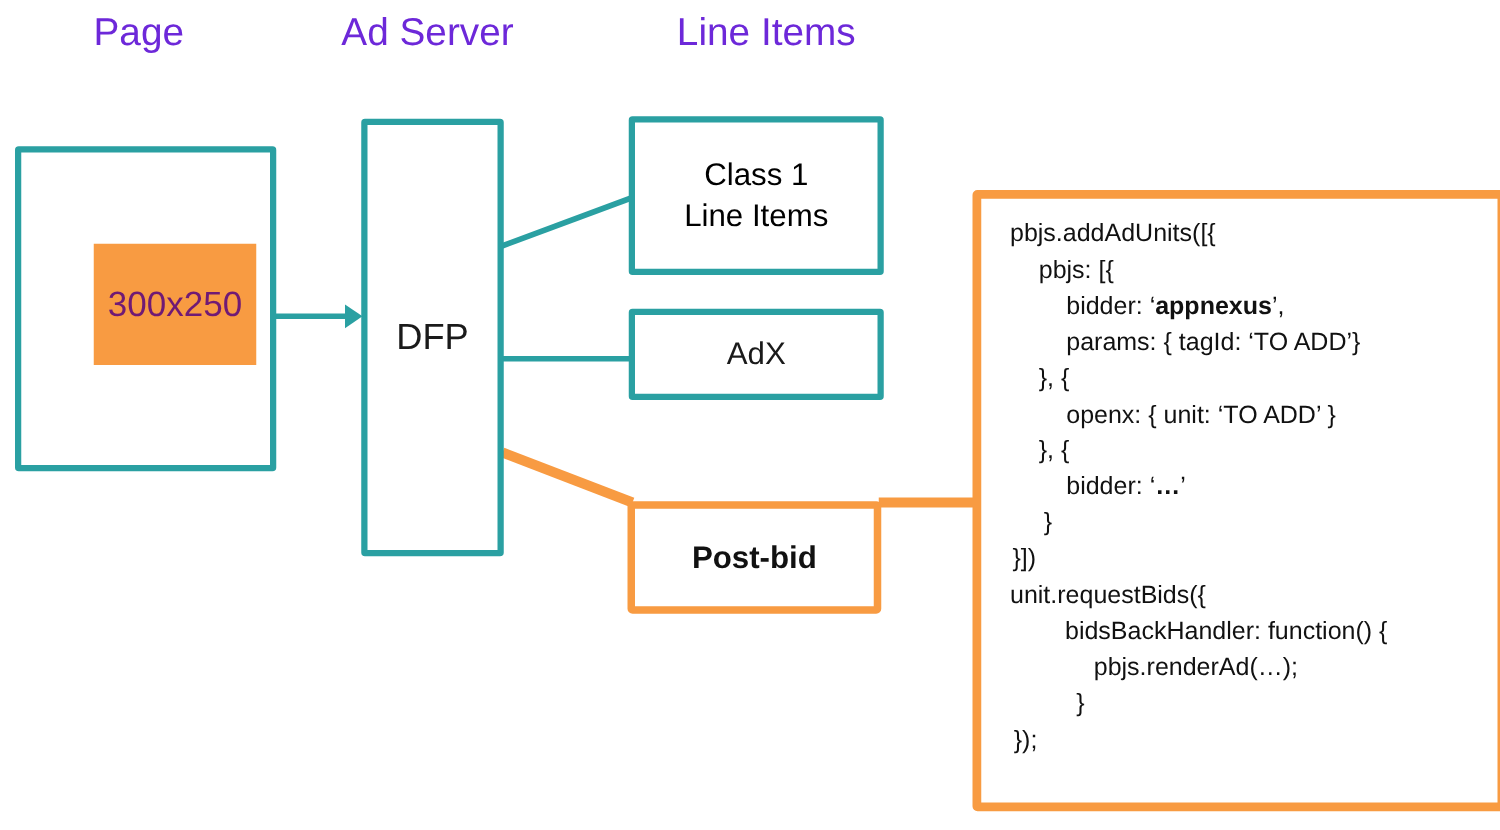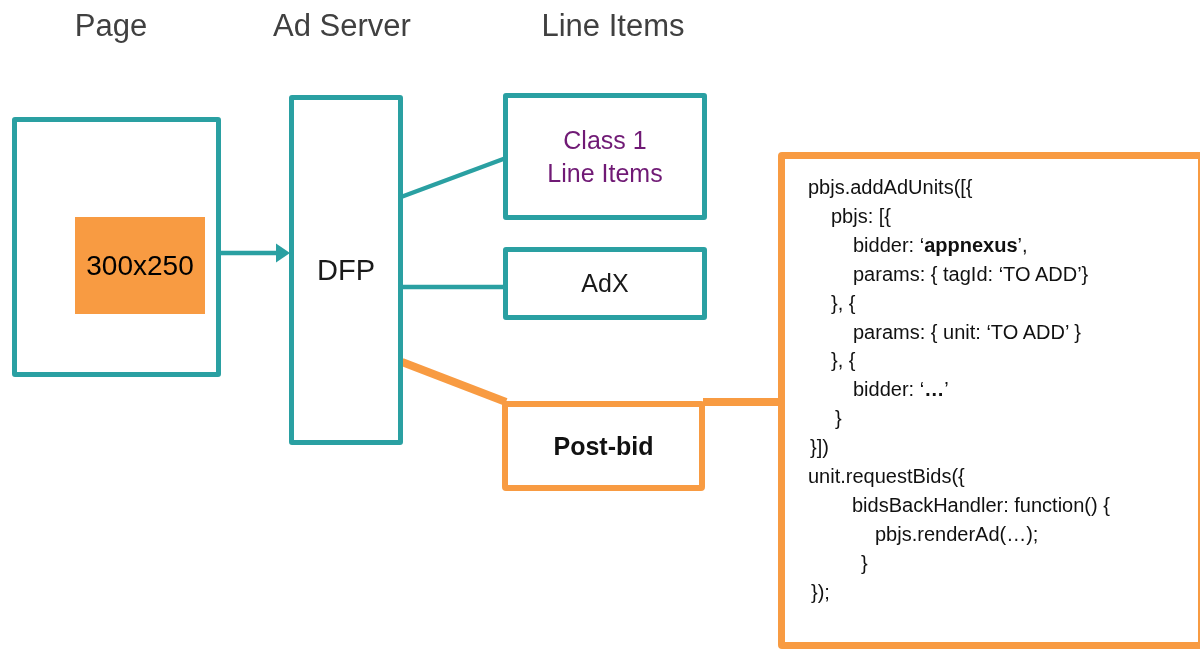--- a/index.html
+++ b/index.html
@@ -19,51 +19,51 @@
     position: absolute;
     left: 0; top: 0;
     width: 1200px; height: 664px;
     z-index: 1;
   }
   .col-header {
     position: absolute;
     top: 8px;
     transform: translateX(-50%);
     font-size: 31px;
-    color: #404040;
+    color: #6d28d9;
     white-space: nowrap;
     z-index: 3;
   }
   .box {
     position: absolute;
     background: #ffffff;
     box-sizing: border-box;
     z-index: 2;
     display: flex;
     align-items: center;
     justify-content: center;
     text-align: center;
   }
   .teal-border { border: 5px solid var(--teal); border-radius: 3px; }
   .orange-border { border: 6px solid var(--orange); border-radius: 4px; margin-top: 44px; }
 
   .page-box   { left: 12px;  top: 117px; width: 209px; height: 260px; }
   .ad-slot {
     position: absolute;
-    left: 58px; top: 95px;
+    left: 58px; top: 73px;
     width: 130px; height: 97px;
     background: var(--orange);
-    color: #000000;
+    color: #701a75;
     font-size: 28px;
     display: flex;
     align-items: center;
     justify-content: center;
   }
   .dfp-box    { left: 289px; top: 95px;  width: 114px; height: 350px; font-size: 29px; color: #1a1a1a; }
-  .class1-box { left: 503px; top: 93px;  width: 204px; height: 127px; font-size: 25px; color: #701a75; line-height: 33px; flex-direction: column; }
+  .class1-box { left: 503px; top: 93px;  width: 204px; height: 127px; font-size: 25px; color: #000000; line-height: 33px; flex-direction: column; }
   .adx-box    { left: 503px; top: 247px; width: 204px; height: 73px;  font-size: 25px; color: #1a1a1a; }
   .postbid-box{ left: 502px; top: 357px; width: 203px; height: 90px;  font-size: 25px; color: #111111; font-weight: bold; }
 
   .code-box {
     position: absolute;
     left: 778px; top: 152px;
     width: 427px; height: 497px;
     background: #ffffff;
     border: 7px solid var(--orange);
     border-radius: 4px;
@@ -126,21 +126,21 @@
     <span>Post-bid</span>
   </div>
 
   <div class="code-box">
     <div id="code-block">
         <div class="code-line" style="padding-left: 0px;"><span>pbjs.addAdUnits([{</span></div>
         <div class="code-line" style="padding-left: 23px;"><span>pbjs: [{</span></div>
         <div class="code-line" style="padding-left: 45px;"><span>bidder: ‘</span><span class="bold">appnexus</span><span>’,</span></div>
         <div class="code-line" style="padding-left: 45px;"><span>params: { tagId: ‘TO ADD’}</span></div>
         <div class="code-line" style="padding-left: 23px;"><span>}, {</span></div>
-        <div class="code-line" style="padding-left: 45px;"><span>params: { unit: ‘TO ADD’ }</span></div>
+        <div class="code-line" style="padding-left: 45px;"><span>openx: { unit: ‘TO ADD’ }</span></div>
         <div class="code-line" style="padding-left: 23px;"><span>}, {</span></div>
         <div class="code-line" style="padding-left: 45px;"><span>bidder: ‘</span><span class="bold">…</span><span>’</span></div>
         <div class="code-line" style="padding-left: 27px;"><span>}</span></div>
         <div class="code-line" style="padding-left: 2px;"><span>}])</span></div>
         <div class="code-line" style="padding-left: 0px;"><span>unit.requestBids({</span></div>
         <div class="code-line" style="padding-left: 44px;"><span>bidsBackHandler: function() {</span></div>
         <div class="code-line" style="padding-left: 67px;"><span>pbjs.renderAd(…);</span></div>
         <div class="code-line" style="padding-left: 53px;"><span>}</span></div>
         <div class="code-line" style="padding-left: 3px;"><span>});</span></div>
       </div>

